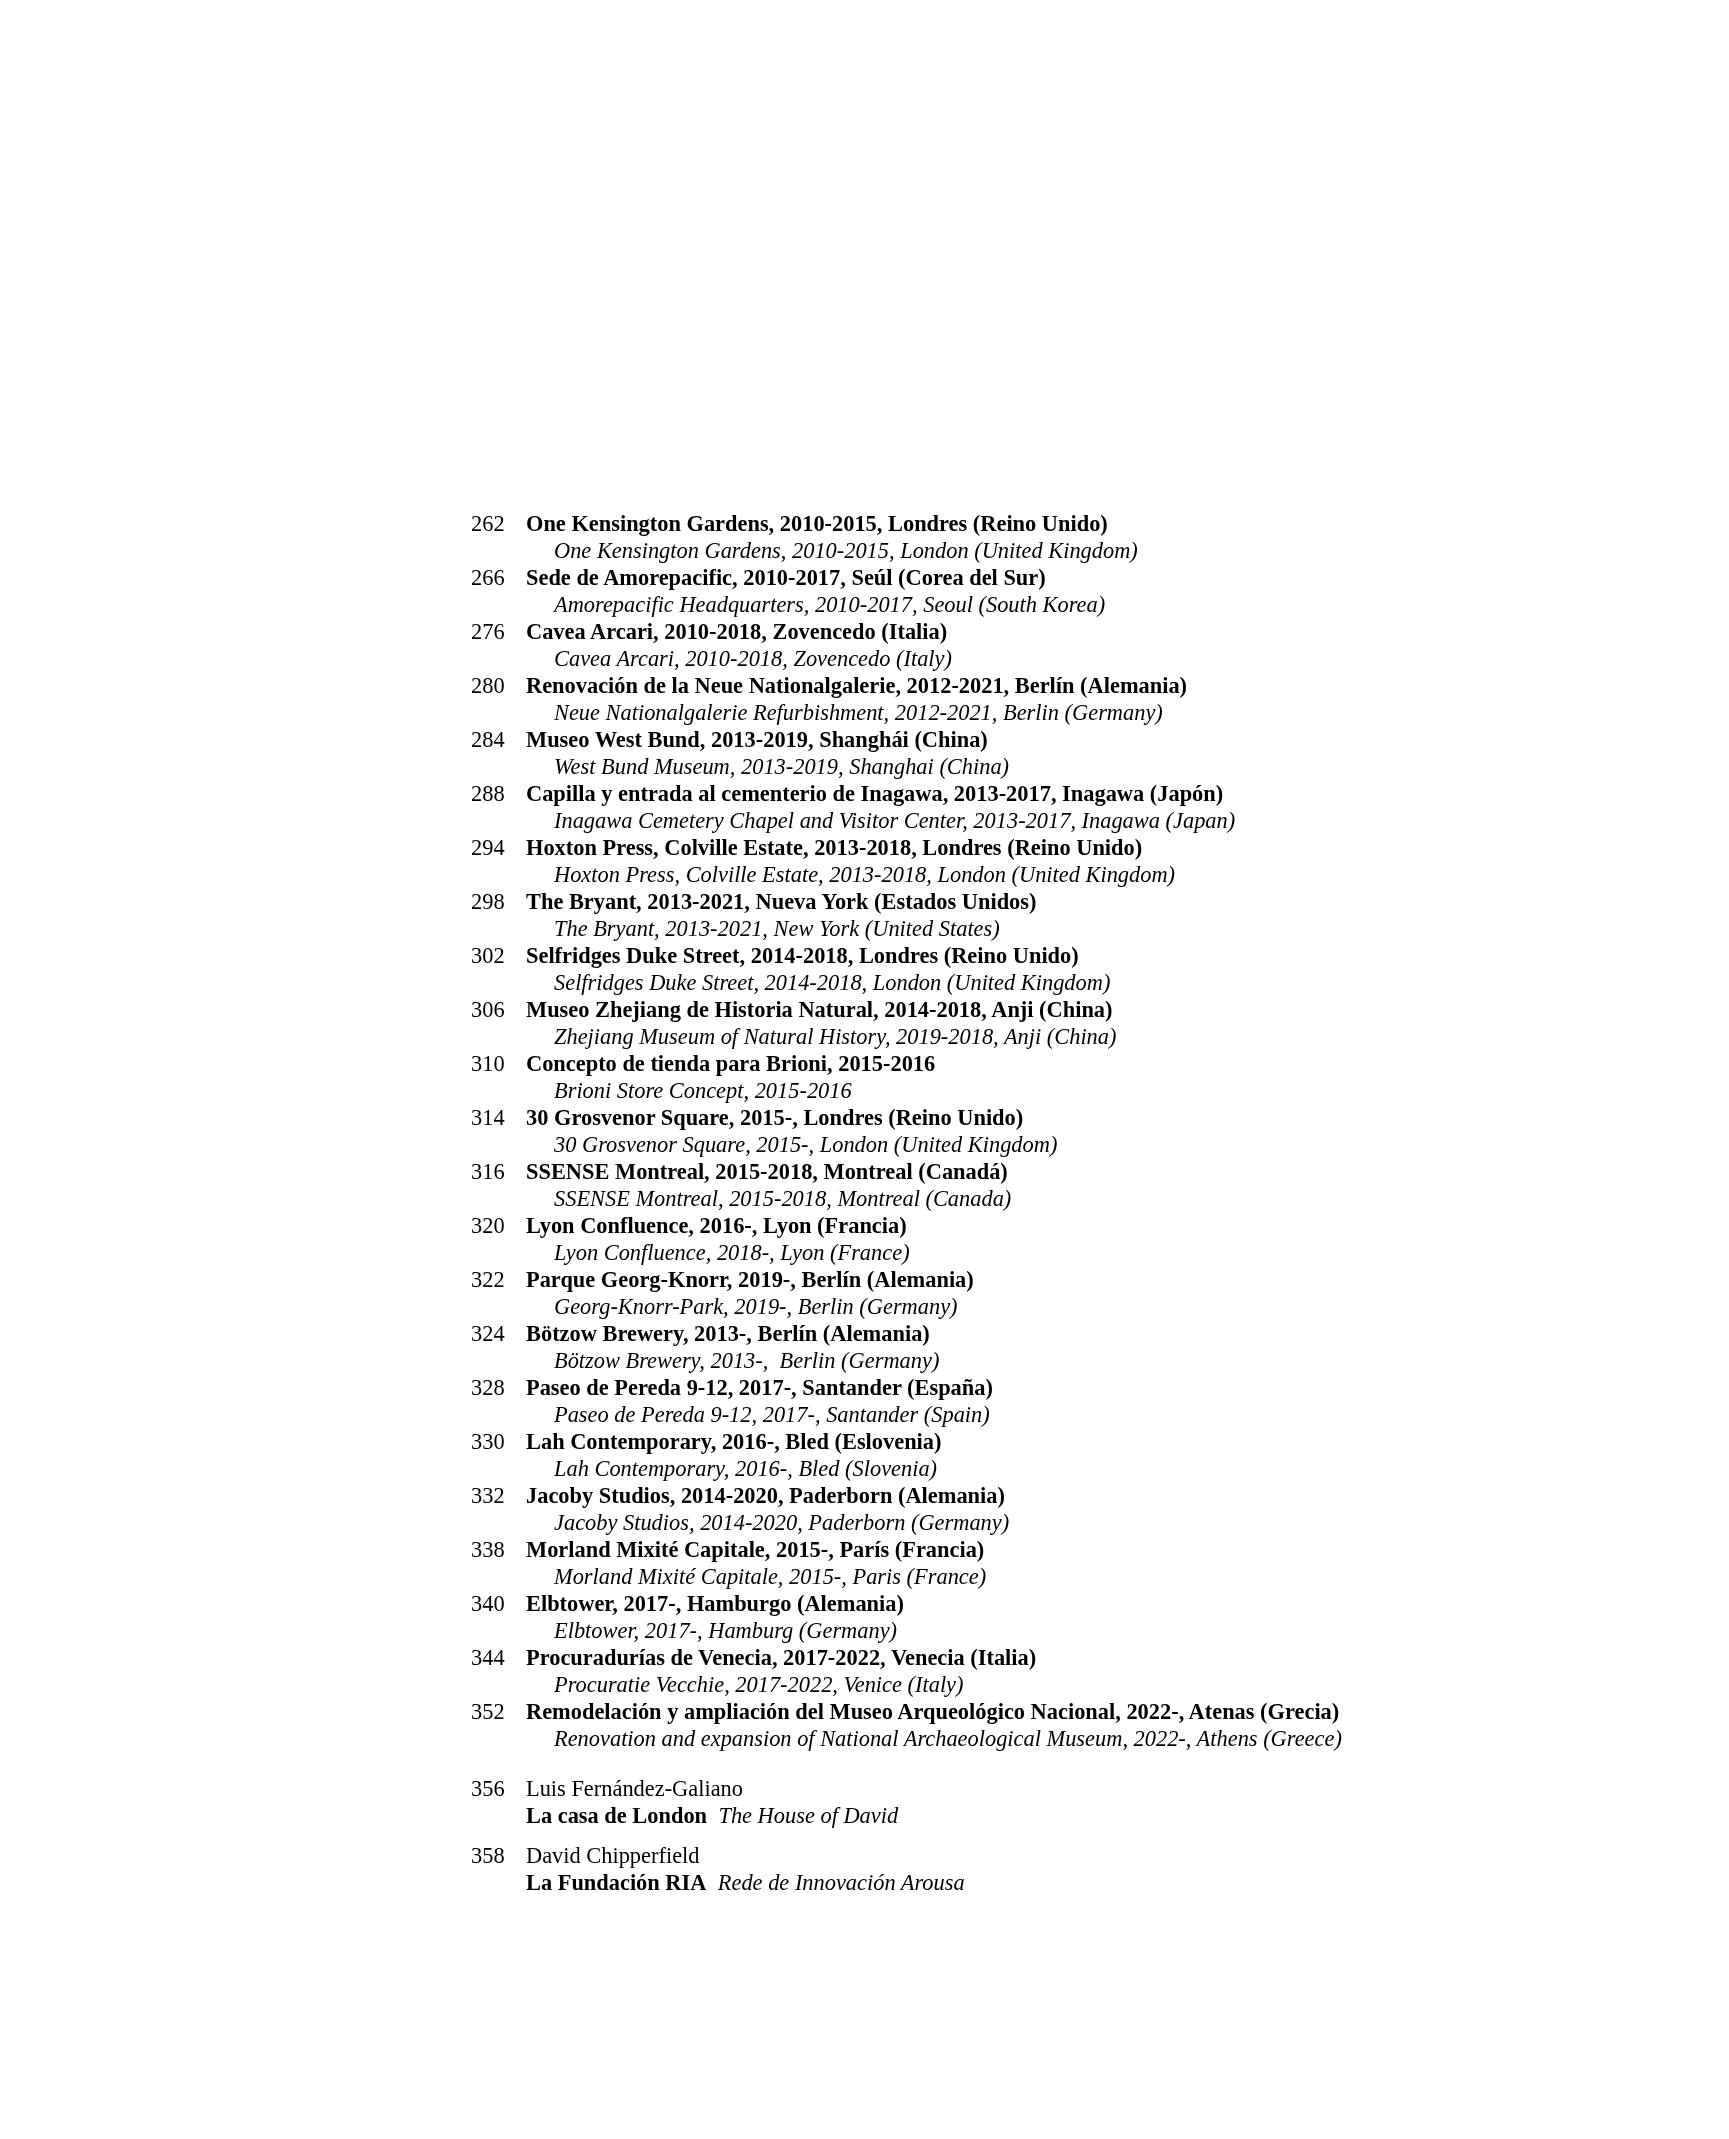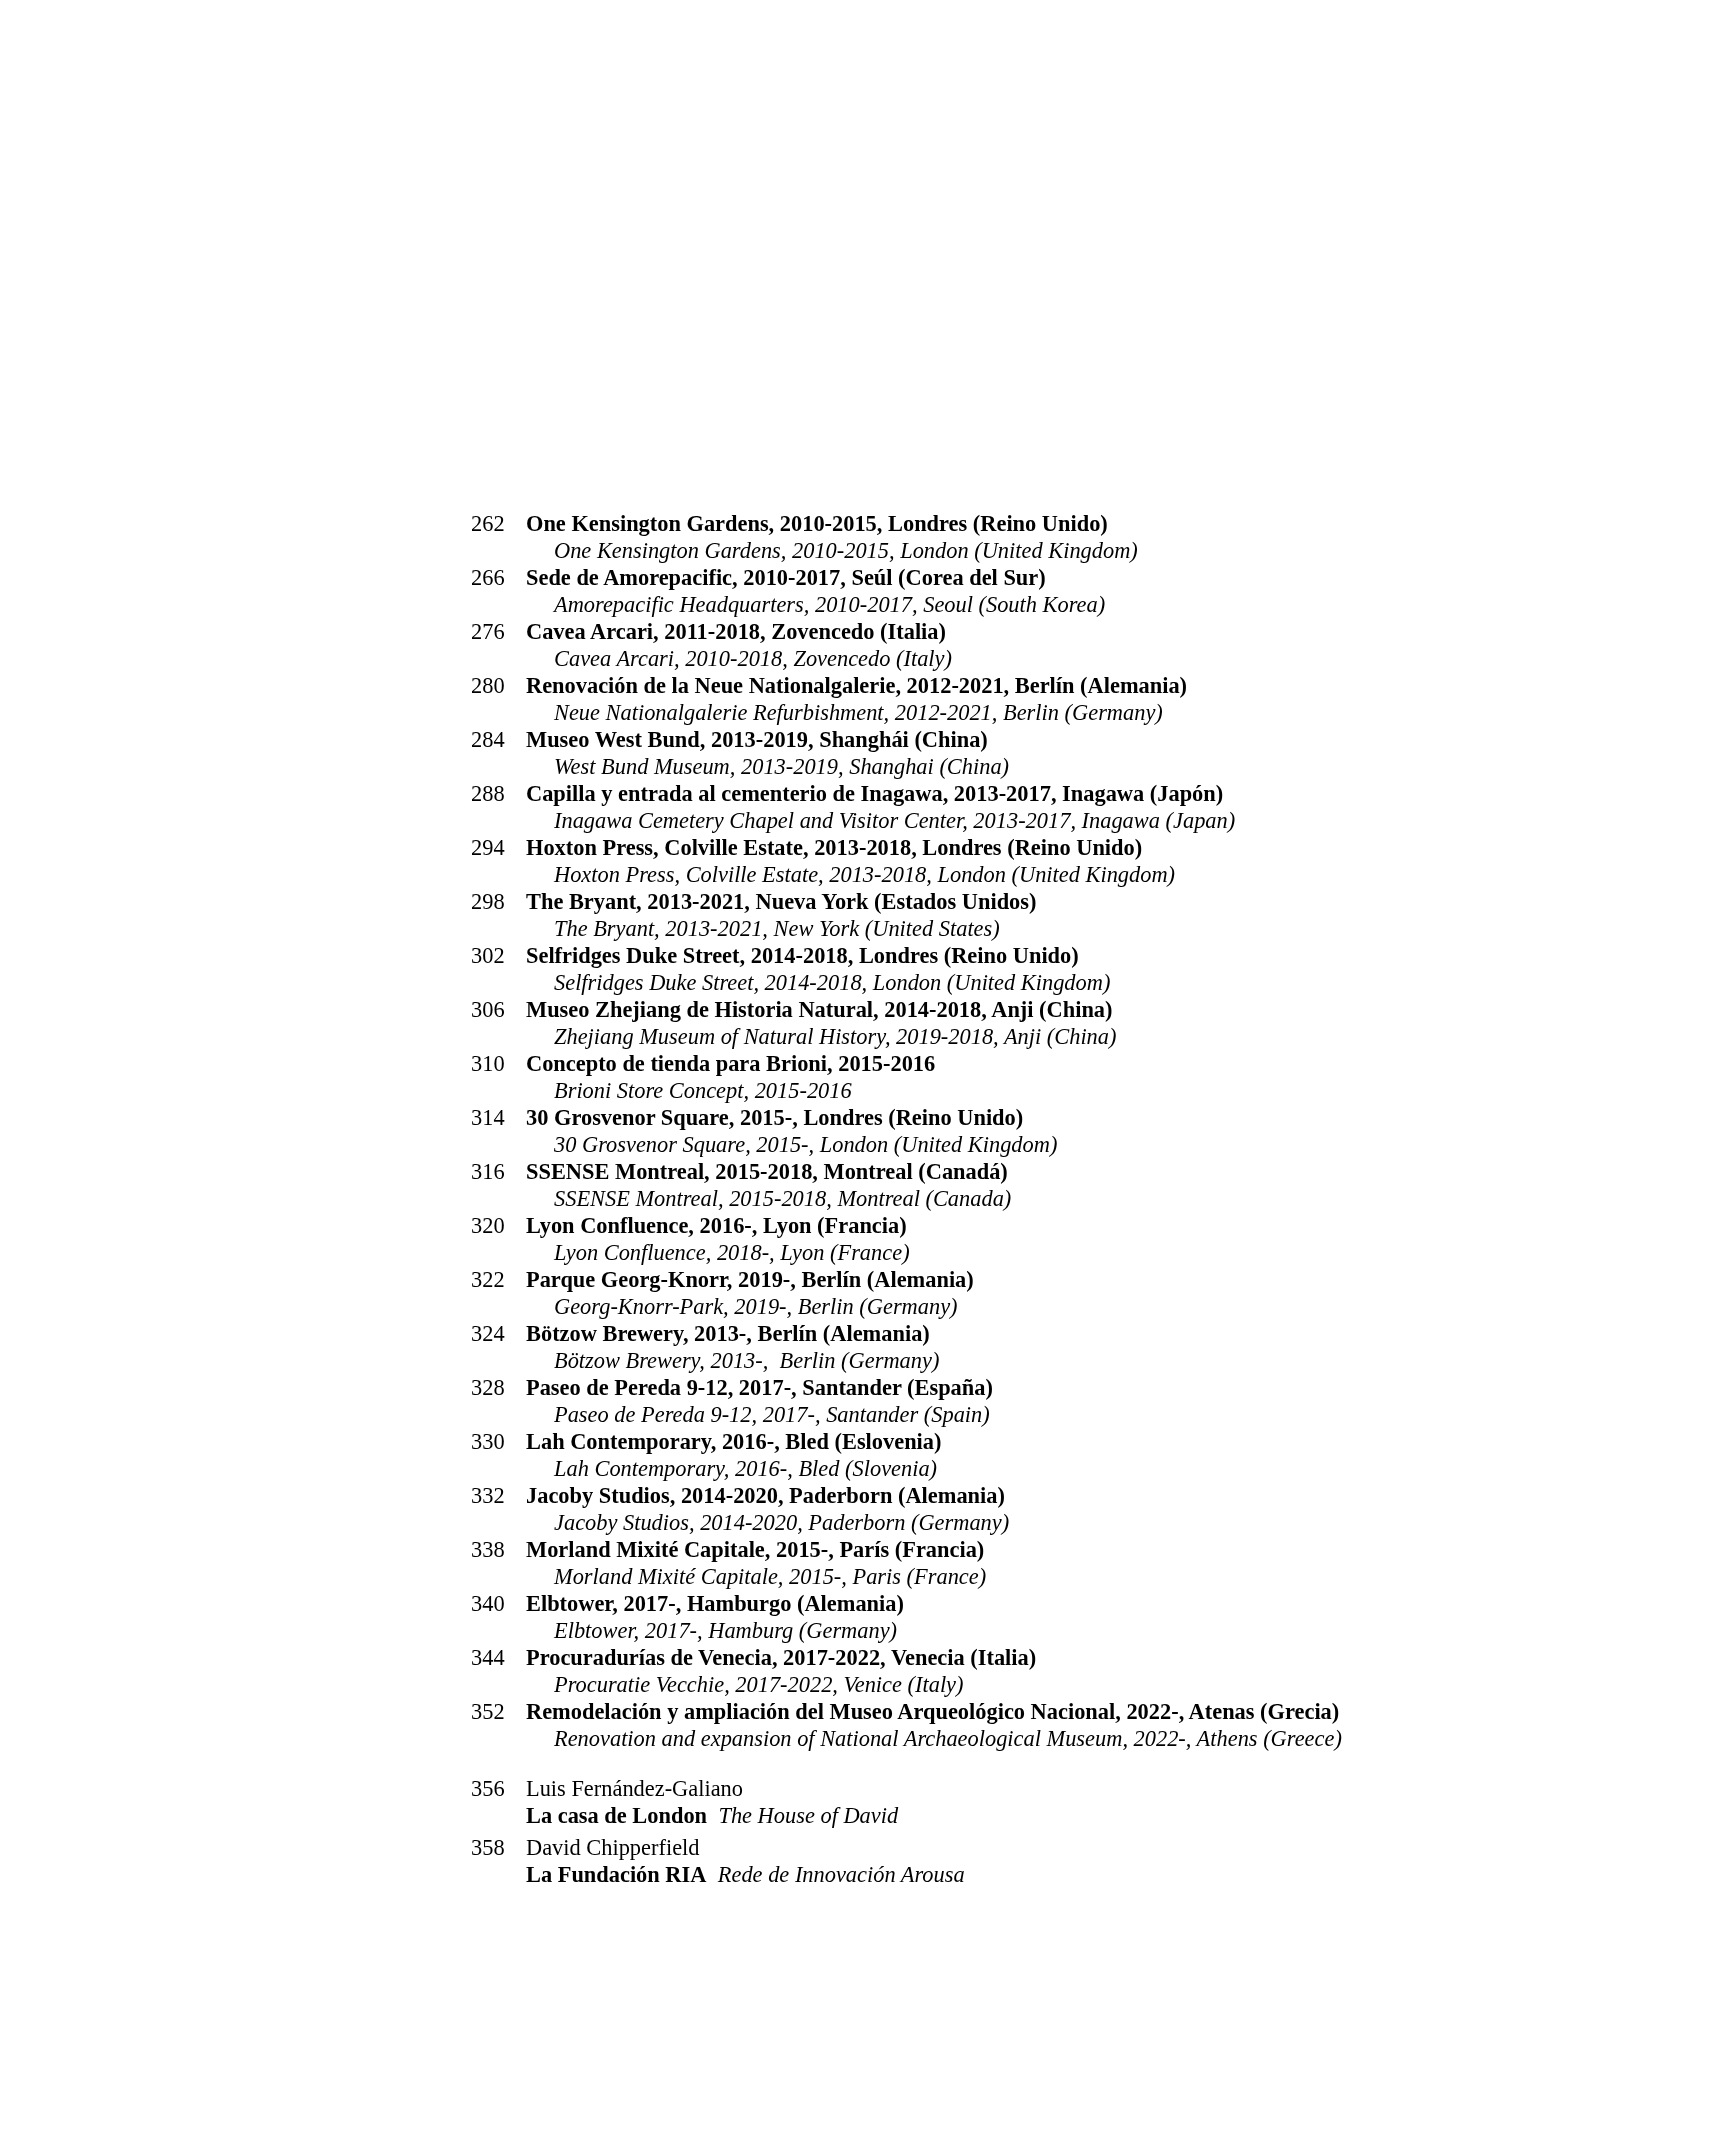--- a/index.html
+++ b/index.html
@@ -42,21 +42,21 @@
     margin-left: 28px;
   }
   .author {
     font-weight: 400;
     white-space: pre-wrap;
   }
   .essays {
     margin-top: 23px;
   }
   .essay + .essay {
-    margin-top: 5px;
+    margin-top: 13px;
   }
   .essay .title-en {
     margin-left: 11.4px;
   }
 </style>
 </head>
 <body>
 
 <div class="page">
   <div class="toc">
@@ -79,21 +79,21 @@
     </div>
     <div class="line">
       <span class="num"></span>
       <span class="title-en">Amorepacific Headquarters, 2010-2017, Seoul (South Korea)</span>
     </div>
   </div>
 
   <div class="entry">
     <div class="line">
       <span class="num">276</span>
-      <span class="title-es">Cavea Arcari, 2011-2018, Zovencedo (Italia)</span>
+      <span class="title-es">Cavea Arcari, 2010-2018, Zovencedo (Italia)</span>
     </div>
     <div class="line">
       <span class="num"></span>
       <span class="title-en">Cavea Arcari, 2010-2018, Zovencedo (Italy)</span>
     </div>
   </div>
 
   <div class="entry">
     <div class="line">
       <span class="num">280</span>

